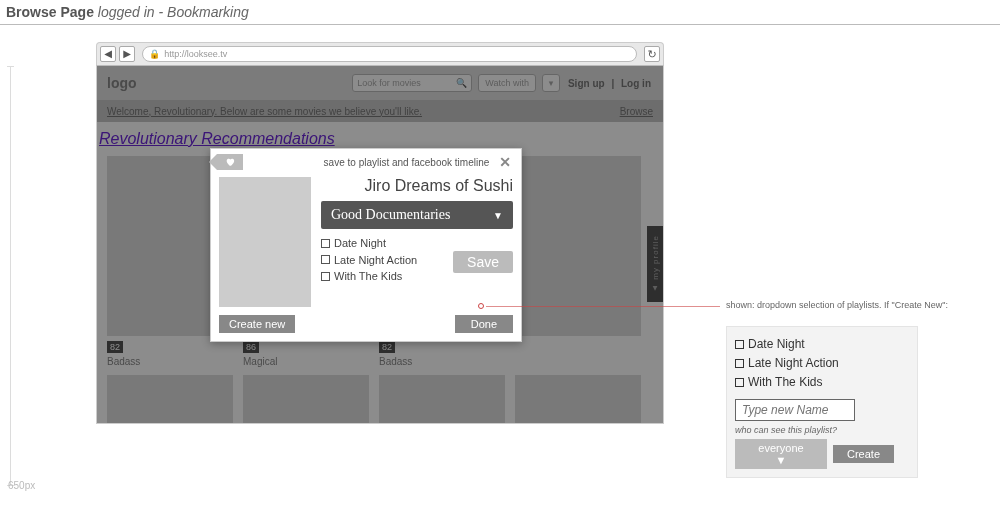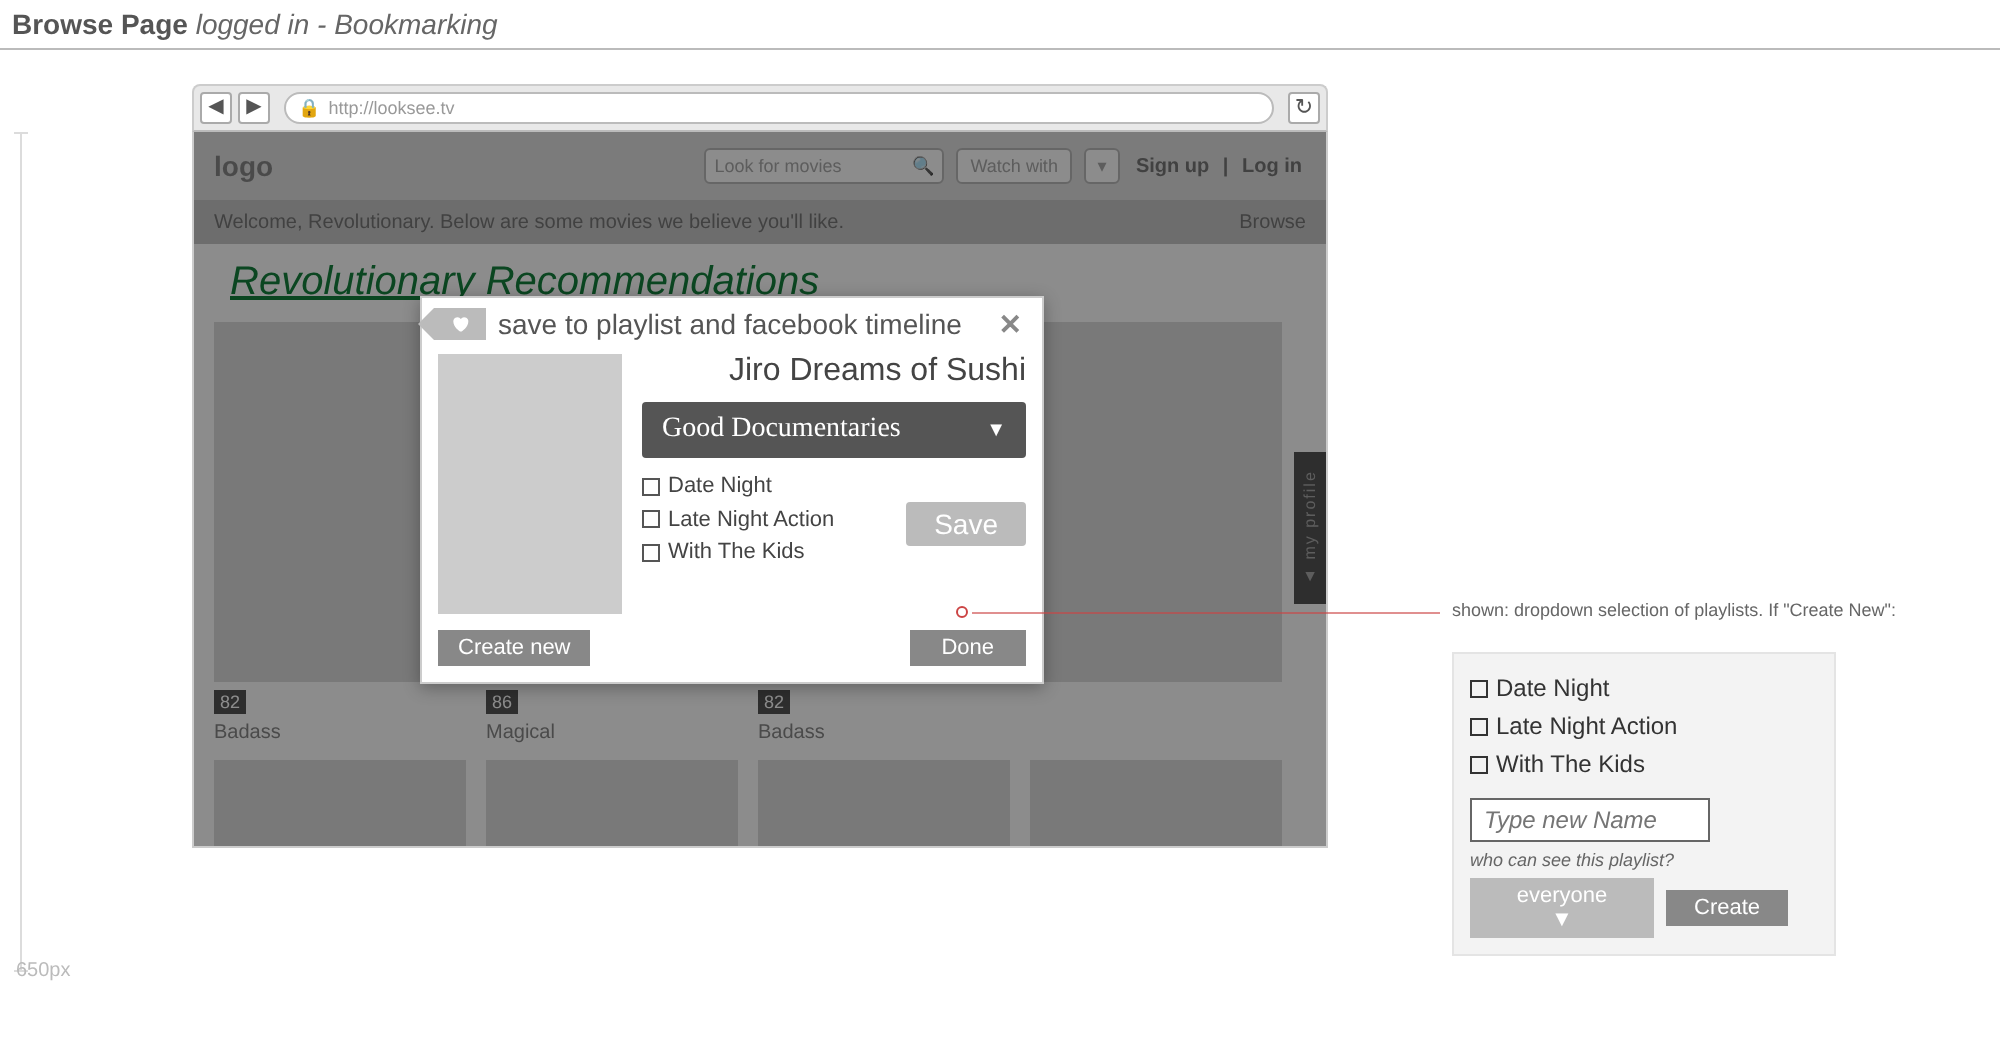--- a/index.html
+++ b/index.html
@@ -28,44 +28,44 @@
   
   .header { height:34px; background:#e0e0e0; display:flex; align-items:center; padding:0 10px; gap:6px; }
   .logo { font-size:14px; color:#888; font-weight:bold; }
   .spacer { flex:1; }
   .search-box { width:120px; height:18px; border:1px solid #bbb; background:#fff; border-radius:3px; font-size:9px; color:#aaa; padding:0 4px; display:flex; align-items:center; justify-content:space-between;}
   .pill-btn { height:18px; border:1px solid #bbb; background:#fff; border-radius:3px; font-size:9px; color:#aaa; padding:0 6px; display:flex; align-items:center;}
   .pill-btn.sq { width:18px; justify-content:center; }
   .auth { font-size:10px; color:#777; font-weight:bold; }
   .auth span { margin:0 2px; }
 
-  .welcome-bar { height:22px; background:#c7c7c7; display:flex; align-items:center; padding:0 10px; font-size:10px; color:#777; justify-content:space-between;}
+  .welcome-bar { height:22px; background:#c7c7c7; display:flex; align-items:center; padding:0 10px; font-size:10px; color:#777; justify-content:space-between;text-decoration:underline;}
   .welcome-bar .browse-link { font-weight:normal; }
 
-  .section-title { font-size:20px; color:#15803d; font-style:italic; padding:8px 18px; text-decoration:underline;}
+  .section-title { font-size:16px; color:#6d28d9; font-style:italic; padding:8px 2px; text-decoration:underline;}
 
   .grid { padding:0 10px; display:flex; flex-wrap:wrap; gap:10px; }
   .card { width:126px; }
   .card .thumb { width:126px; height:180px; background:#ddd; }
   .card .rating { background:#555; color:#fff; font-size:9px; padding:1px 3px; display:inline-block; margin-top:2px;}
   .card .title { font-size:10px; color:#888; margin-top:2px; }
   .row2 .thumb { height:84px; }
 
   .profile-tab { position:absolute; right:0; top:160px; width:16px; height:76px; background:#555; color:#aaa; font-size:8px; writing-mode:vertical-rl; transform:rotate(180deg); display:flex; align-items:center; justify-content:center; letter-spacing:1px;}
 
   
   .dim { position:absolute; inset:0; background:rgba(0,0,0,0.45); }
 
   
   .modal { position:absolute; left:210px; top:148px; width:312px; background:#fff; box-shadow:0 2px 8px rgba(0,0,0,0.3); border:1px solid #ccc;}
   .modal-head { display:flex; align-items:center; padding:5px 6px; gap:6px;}
   .heart-tag { width:26px; height:16px; background:#bbb; position:relative; display:flex; align-items:center; justify-content:center;}
   .heart-tag::before{ content:""; position:absolute; left:-8px; top:0; border-top:8px solid transparent; border-bottom:8px solid transparent; border-right:8px solid #bbb;}
   .heart-tag svg { width:10px; height:10px; fill:#fff; }
-  .modal-head-text { font-size:14px; color:#555; flex:1; }
+  .modal-head-text { font-size:10px; color:#555; flex:1;text-align:right; }
   .close-x { font-size:14px; color:#888; font-weight:bold; padding:0 4px; cursor:pointer;}
   .modal-body { display:flex; padding:2px 8px 8px 8px; gap:10px;}
   .modal-thumb { width:92px; height:130px; background:#ccc; }
   .modal-right { flex:1; display:flex; flex-direction:column; gap:6px;text-align:right;}
   .movie-title { font-size:16px; color:#444; }
   .dd { background:#555; color:#fff; font-size:14px; padding:6px 10px; display:flex; align-items:center; justify-content:space-between; border-radius:2px; cursor:pointer;font-family:Liberation Serif, serif;}
   .dd .tri { font-size:10px; }
   .checks { font-size:11px; color:#444; line-height:1.5; }
   .check-row { display:flex; align-items:center; gap:4px;}
   .check-row .box { width:9px; height:9px; border:1px solid #555; }

